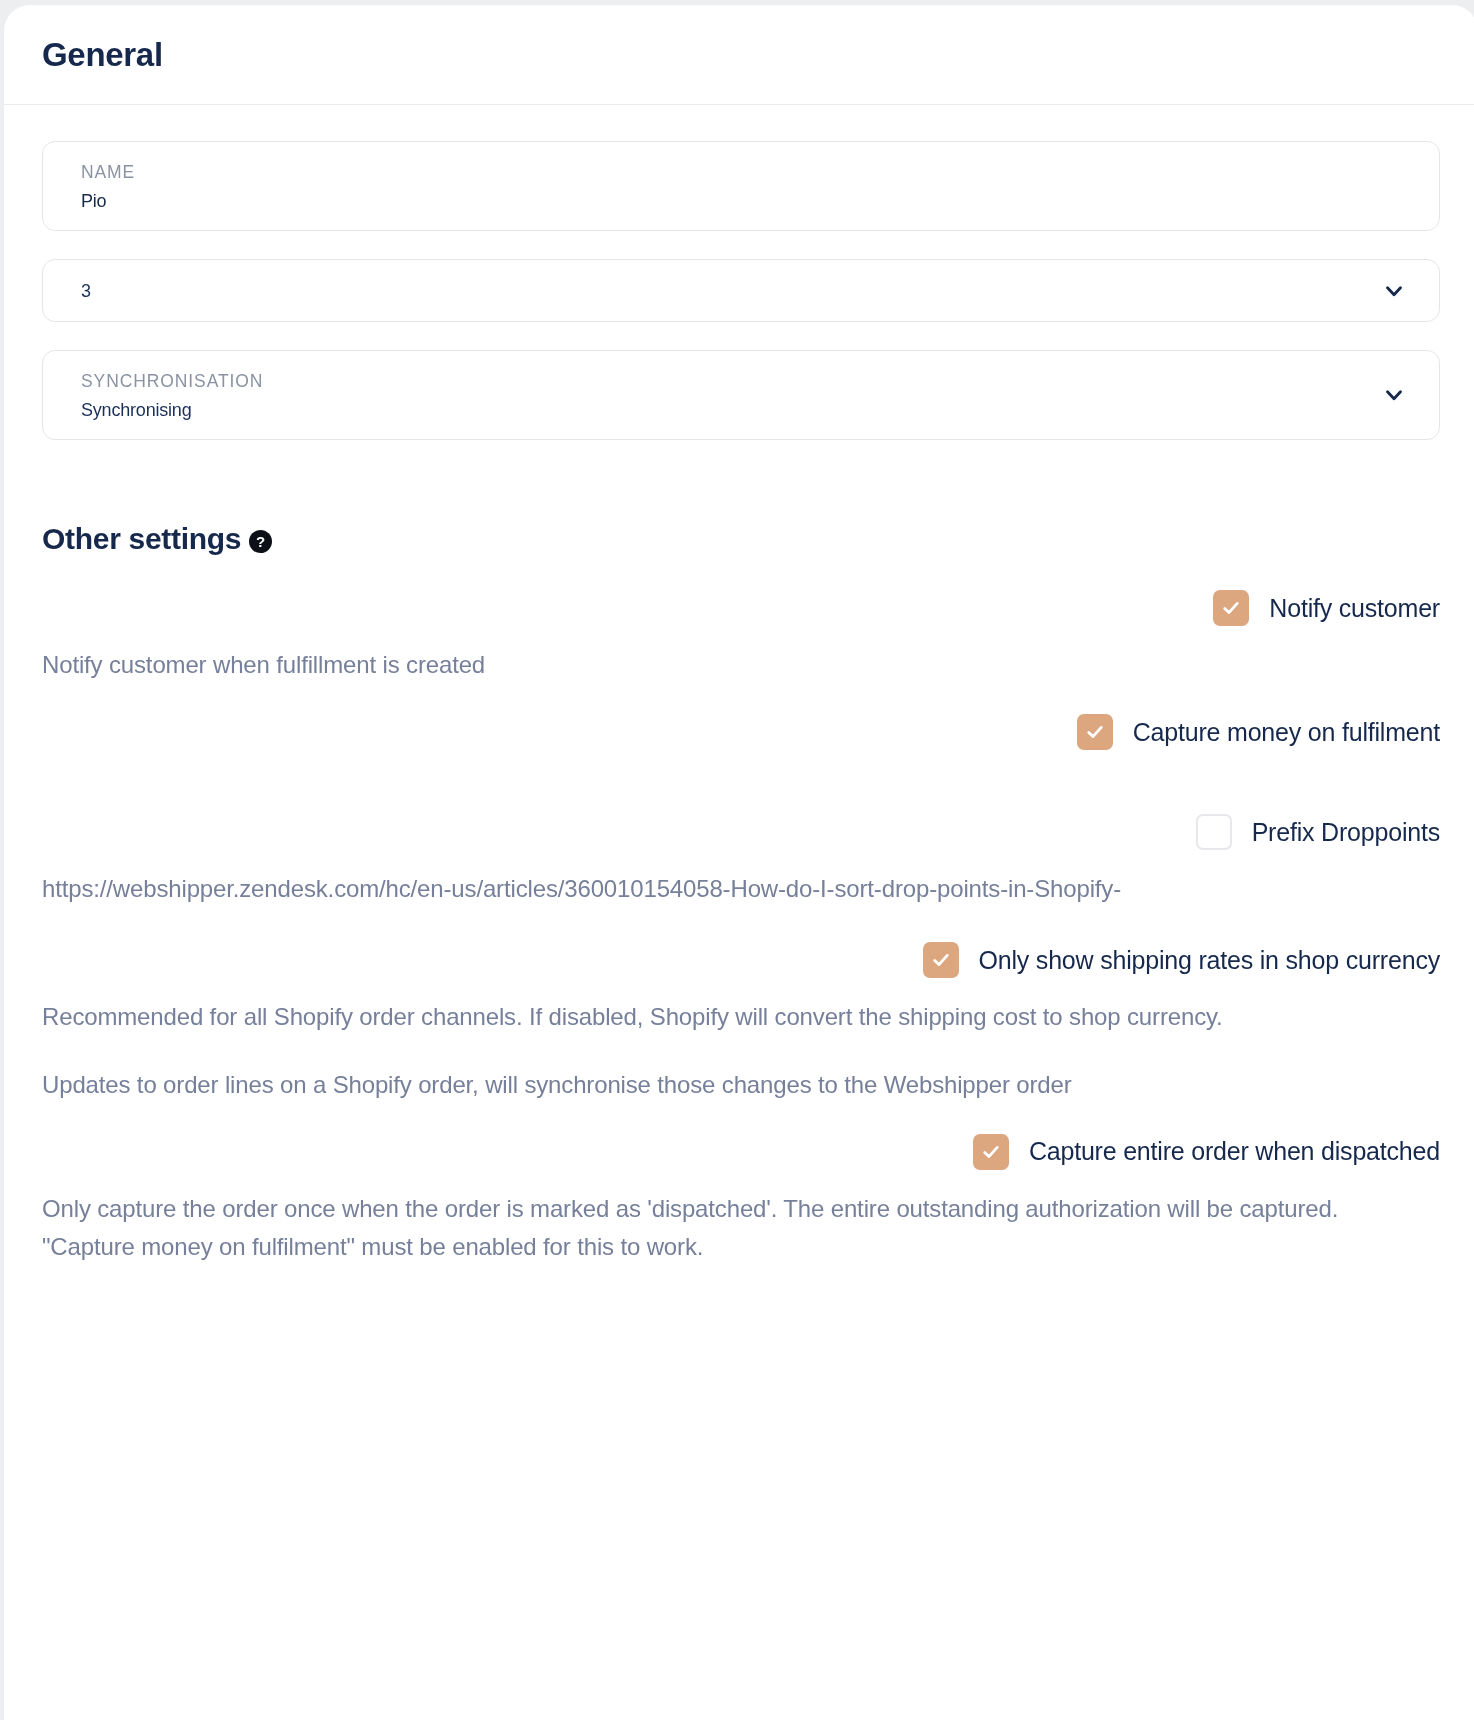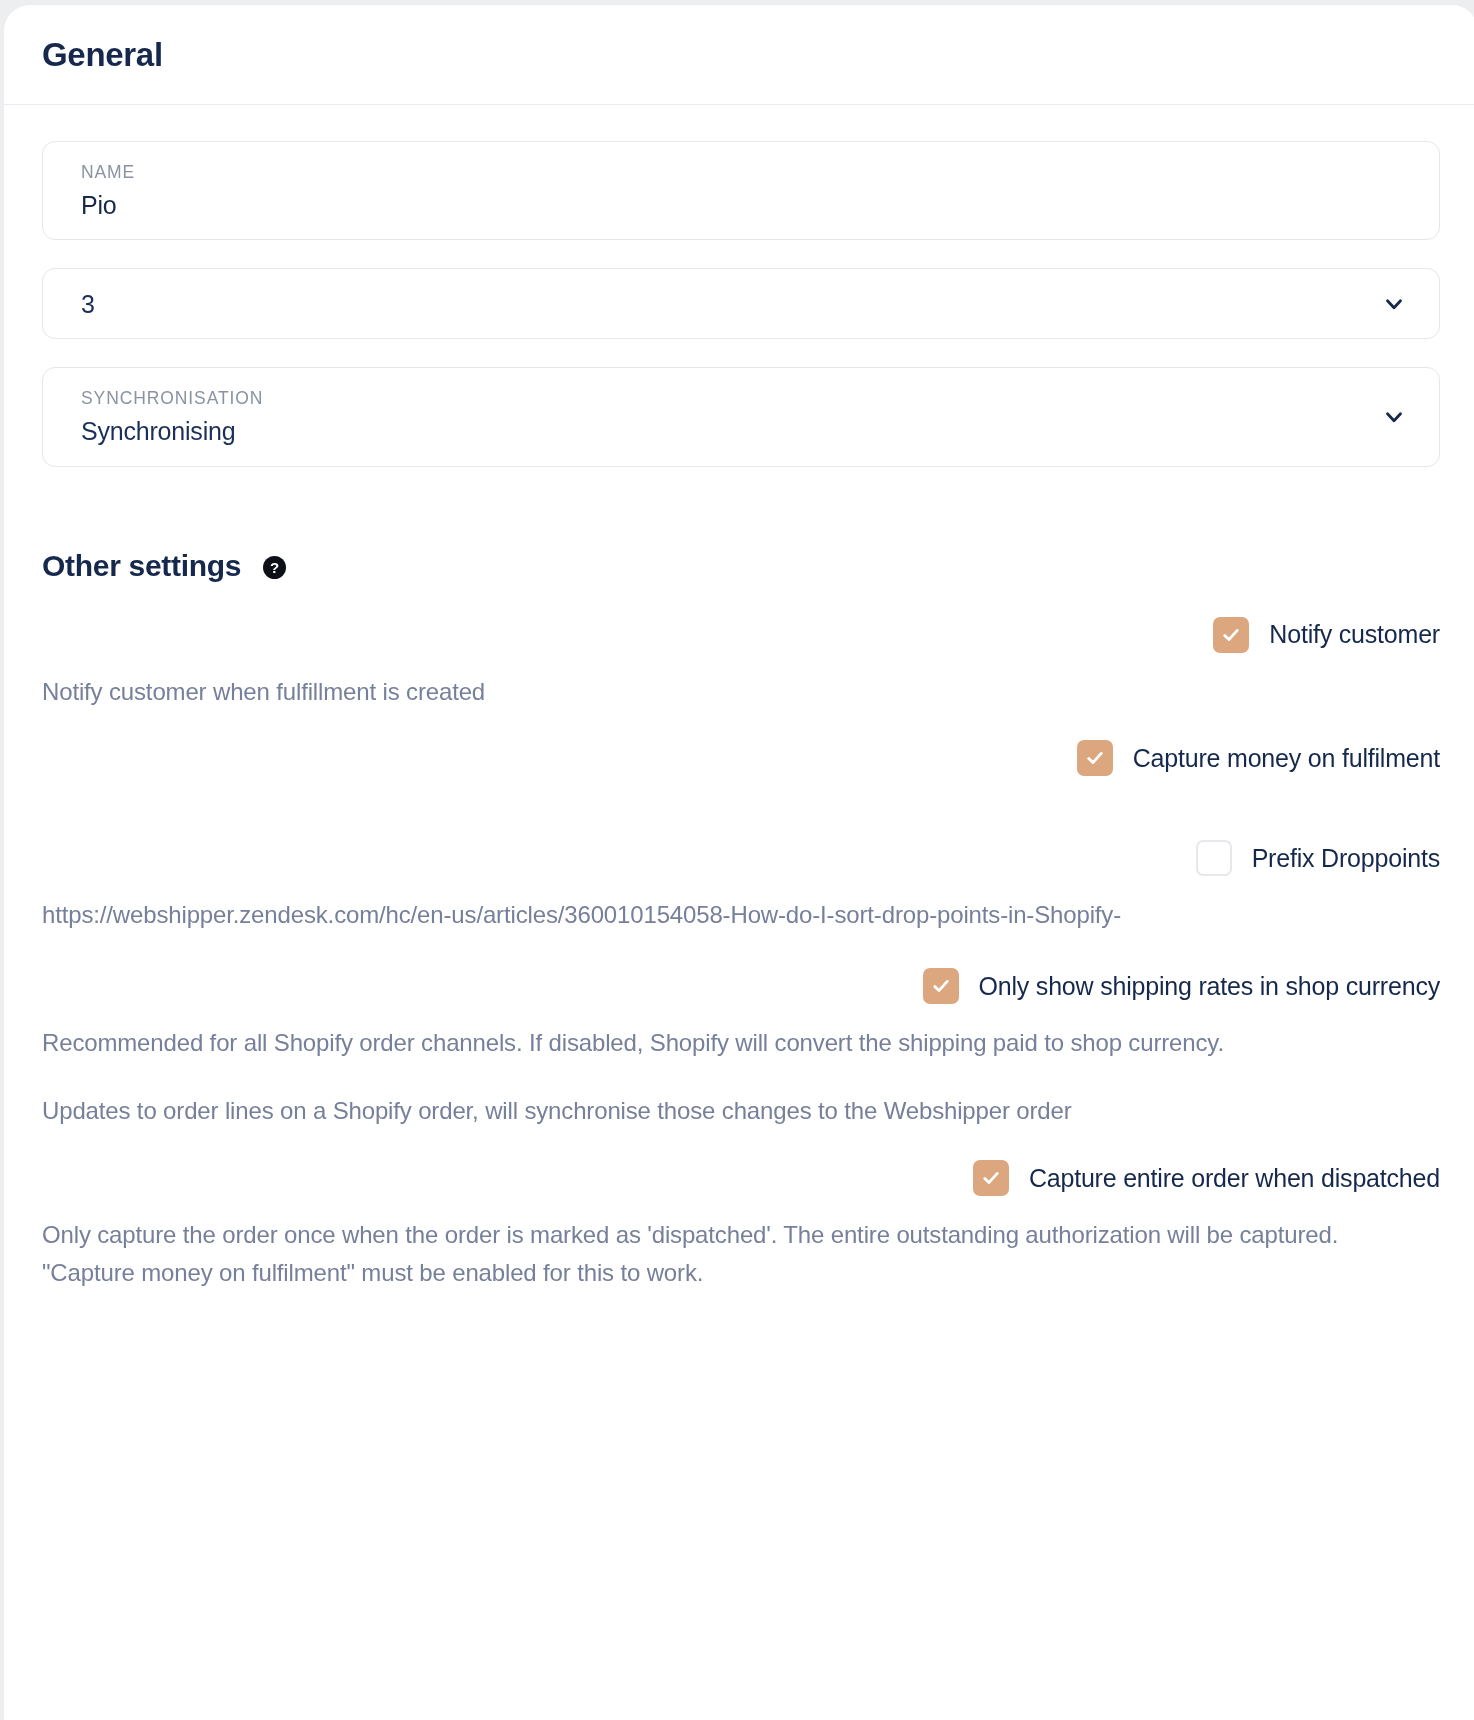--- a/index.html
+++ b/index.html
@@ -53,21 +53,21 @@
   }
   .field-label {
     font-size: 17.5px;
     color: #8b93a3;
     letter-spacing: 0.9px;
     text-transform: uppercase;
     line-height: 1.25;
     margin-bottom: 6px;
   }
   .field-value {
-    font-size: 25px;
+    font-size: 18px;
     color: #16294d;
     line-height: 1.25;
     letter-spacing: -0.2px;
   }
   .field.select .field-value { color: #1b2f59; }
   .chevron {
     position: absolute;
     right: 32px;
     top: 50%;
     transform: translateY(-50%);
@@ -76,21 +76,21 @@
     display: flex;
     align-items: center;
     justify-content: center;
   }
   .chevron svg { display: block; }
 
   
   .section-heading {
     display: flex;
     align-items: center;
-    gap: 22px;
+    gap: 8px;
     margin-top: 82px;
     margin-bottom: 34px;
   }
   .section-heading h2 {
     font-size: 30px;
     font-weight: 700;
     color: #16294d;
     letter-spacing: -0.3px;
   }
   .help-icon {
@@ -220,21 +220,21 @@
     <div class="desc url">https://webshipper.zendesk.com/hc/en-us/articles/360010154058-How-do-I-sort-drop-points-in-Shopify-</div>
 
     <div class="check-row">
       <span class="checkbox on">
         <svg width="20" height="20" viewBox="0 0 24 24" fill="none" stroke="#ffffff" stroke-width="3.4" stroke-linecap="round" stroke-linejoin="round">
             <polyline points="4.5 12.5 9.5 17.5 19.5 6.5"></polyline>
           </svg>
       </span>
       <span class="check-label">Only show shipping rates in shop currency</span>
     </div>
-    <div class="desc">Recommended for all Shopify order channels. If disabled, Shopify will convert the shipping paid to shop currency.</div>
+    <div class="desc">Recommended for all Shopify order channels. If disabled, Shopify will convert the shipping cost to shop currency.</div>
 
     <div class="desc">Updates to order lines on a Shopify order, will synchronise those changes to the Webshipper order</div>
 
     <div class="check-row">
       <span class="checkbox on">
         <svg width="20" height="20" viewBox="0 0 24 24" fill="none" stroke="#ffffff" stroke-width="3.4" stroke-linecap="round" stroke-linejoin="round">
             <polyline points="4.5 12.5 9.5 17.5 19.5 6.5"></polyline>
           </svg>
       </span>
       <span class="check-label">Capture entire order when dispatched</span>

